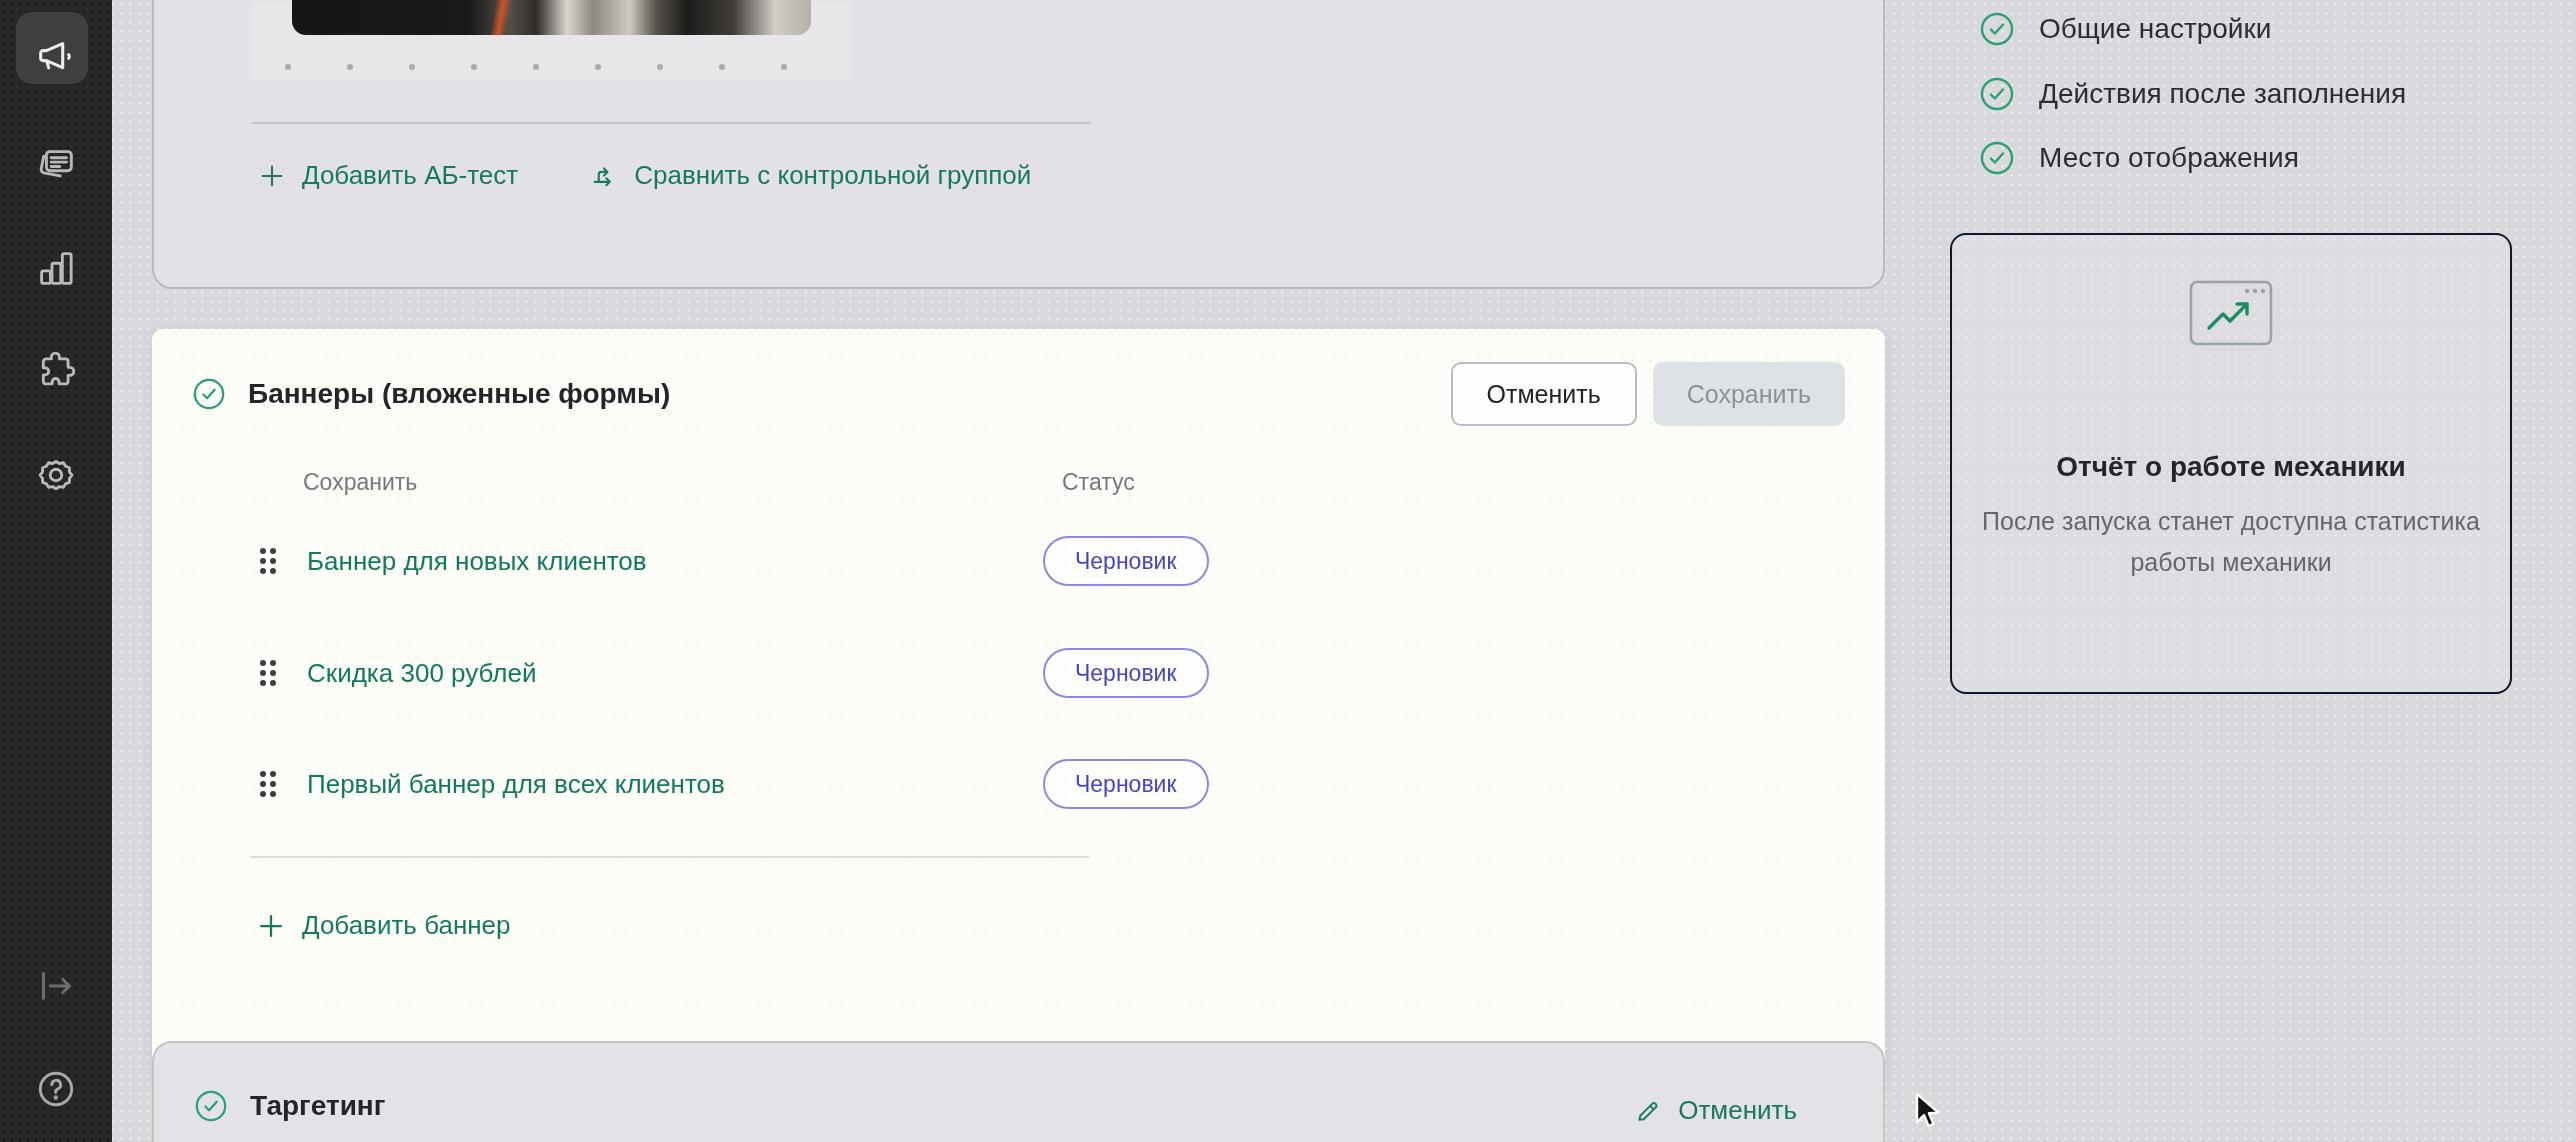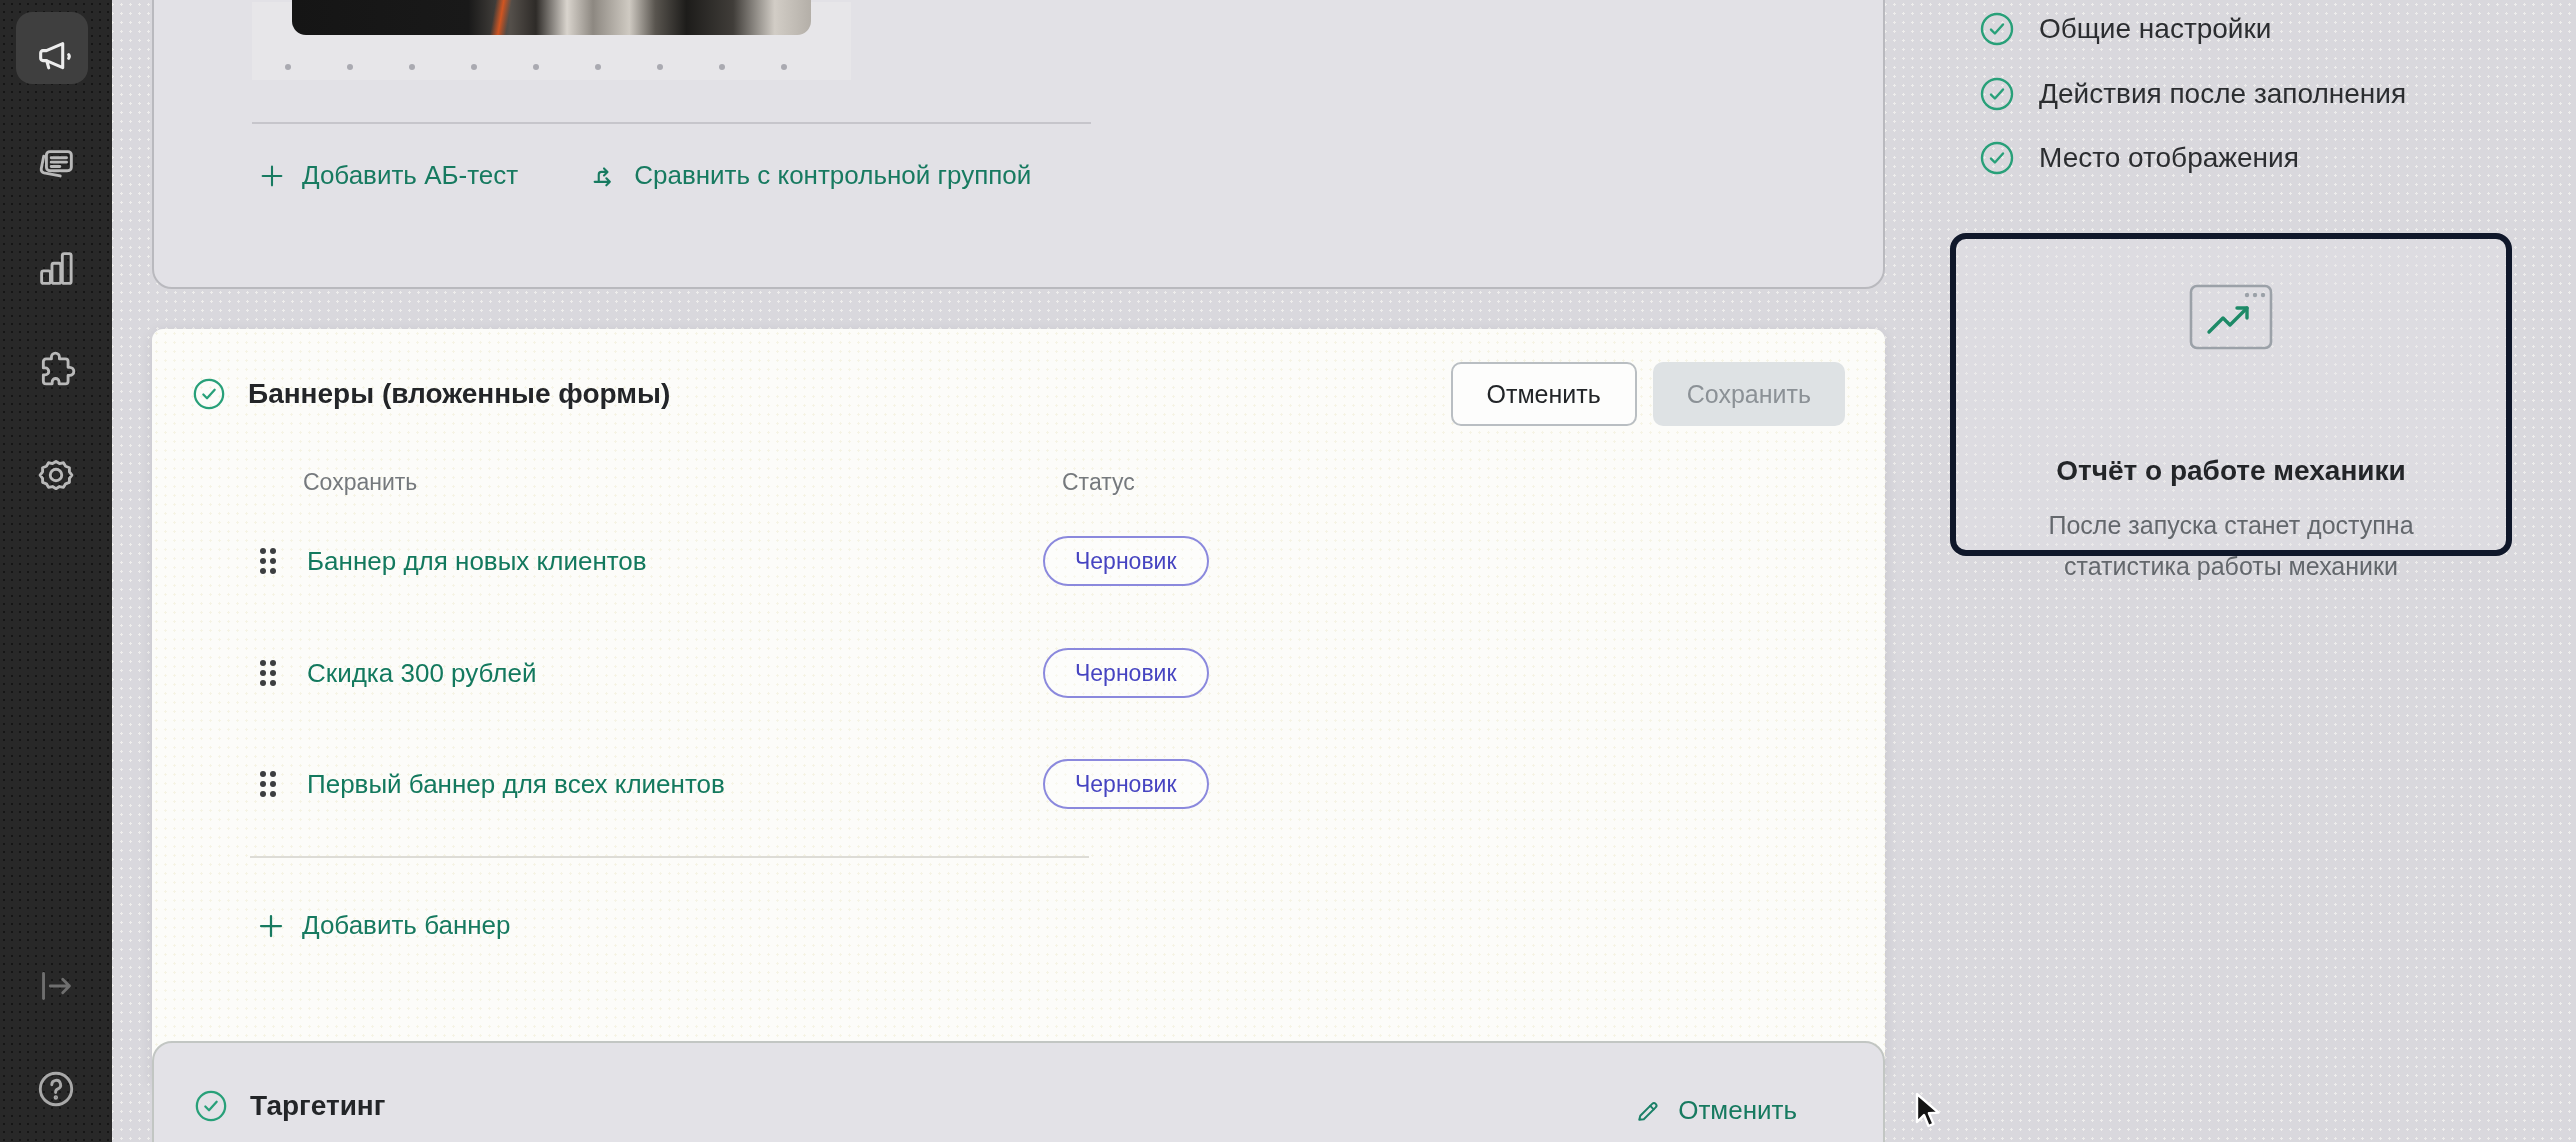--- a/index.html
+++ b/index.html
@@ -91,22 +91,22 @@
     border:2px solid #c2c6c3; border-radius:20px; background:#e3e2e7;
   }
   .targeting-card .card-header{ top:46px; }
   .edit-link{ position:absolute; right:86px; top:52px; }
 
   
   .check-item{ position:absolute; display:flex; align-items:center; gap:24px; font-size:28px; color:#2b2d30; }
   .check-item svg{ flex:0 0 auto; }
 
   .report-card{
-    position:absolute; left:1950px; top:233px; width:562px; height:323px;
-    border:6px solid #0f172a; border-radius:16px; background:rgba(230,229,233,.35);
+    position:absolute; left:1950px; top:233px; width:562px; height:461px;
+    border:2px solid #0f172a; border-radius:16px; background:rgba(230,229,233,.35);
     text-align:center;
   }
   .report-icon{ position:absolute; left:50%; top:45px; transform:translateX(-50%); }
   .report-title{ position:absolute; left:0; width:100%; top:216px; font-size:28px; font-weight:bold; color:#232528; }
   .report-sub{ position:absolute; left:0; width:100%; top:266px; font-size:25px; color:#63676c; line-height:41px; padding:0 30px; }
 
   .cursor{ position:absolute; left:1913px; top:1092px; z-index:20; }
 </style>
 </head>
 <body>

